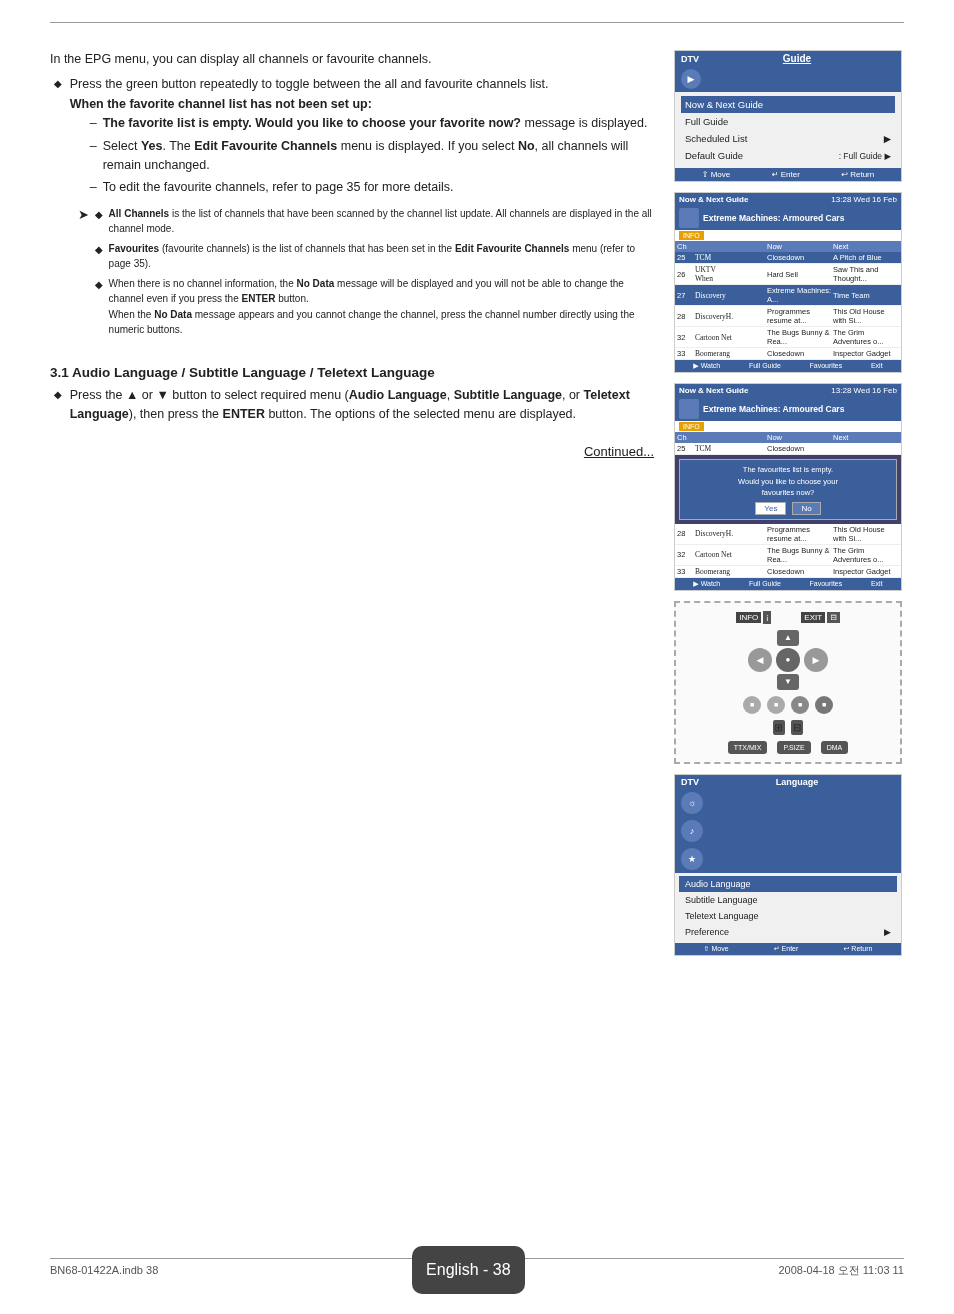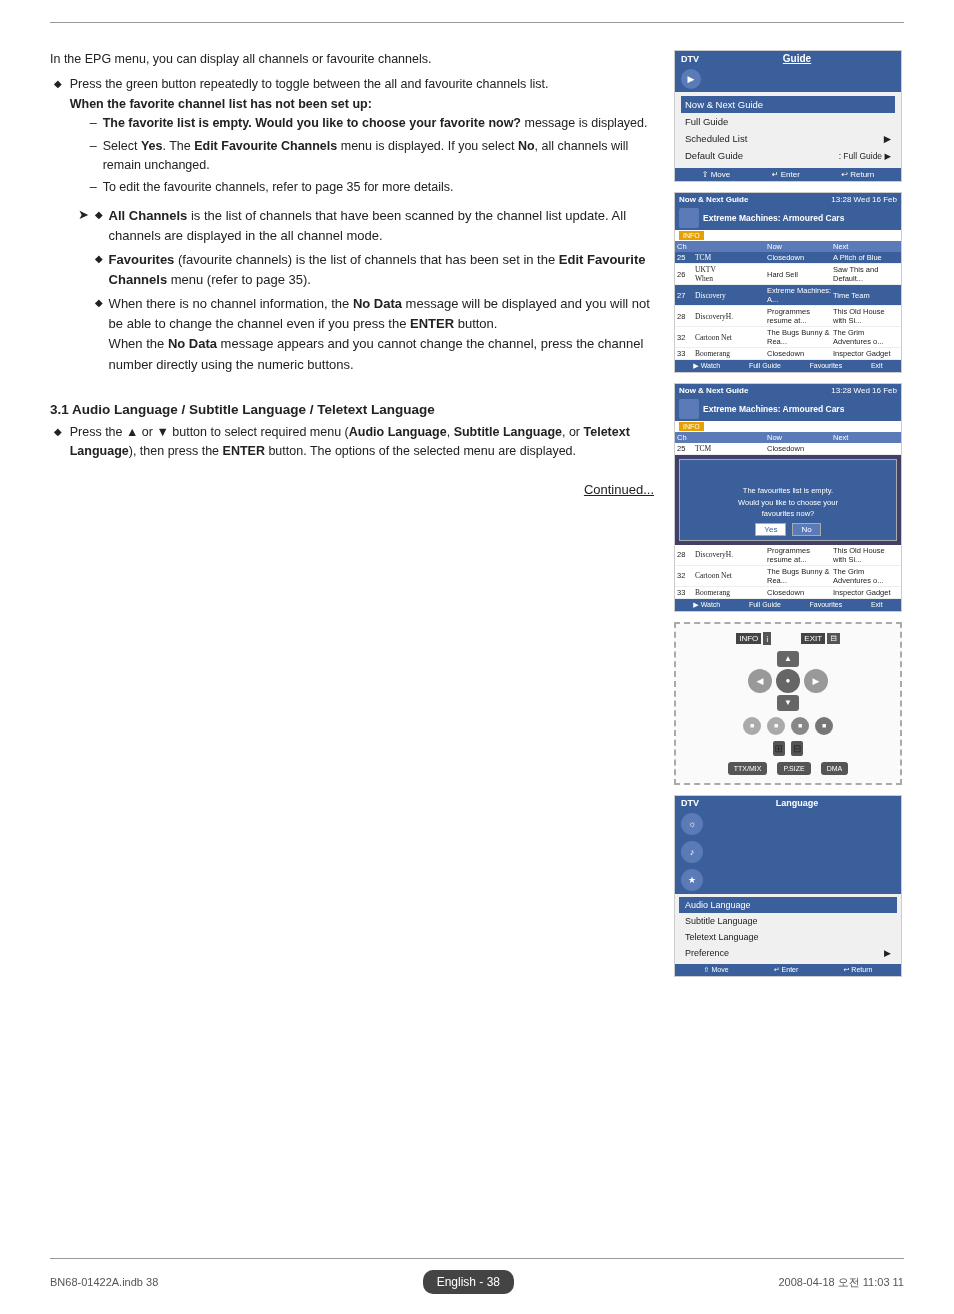--- a/index.html
+++ b/index.html
@@ -48,23 +48,23 @@
       display: flex;
       justify-content: space-between;
       align-items: center;
       font-size: 11px;
       color: #555;
     }
 
     .footer-center {
       background: #444;
       color: #fff;
-      padding: 5px 14px;
+      padding: 15px 14px;
       border-radius: 10px;
-      font-size: 12px;
+      font-size: 16px;
     }
 
     
     .content {
       display: flex;
       gap: 20px;
       padding-top: 10px;
     }
 
     .left-col {
@@ -147,21 +147,21 @@
     }
 
     .arrow-sym {
       font-size: 13px;
       margin-right: 6px;
       flex-shrink: 0;
       margin-top: 1px;
     }
 
     .arrow-content {
-      font-size: 13px;
+      font-size: 10px;
       line-height: 1.55;
     }
 
     
     .section3 {
       margin-top: 22px;
     }
 
     .section31 {
       margin-top: 27px;
@@ -561,21 +561,21 @@
         <div class="nng-row highlighted">
           <span class="nng-ch-col">25</span>
           <span class="nng-name-col">TCM</span>
           <span class="nng-now-col">Closedown</span>
           <span class="nng-next-col">A Pitch of Blue</span>
         </div>
         <div class="nng-row">
           <span class="nng-ch-col">26</span>
           <span class="nng-name-col">UKTV When</span>
           <span class="nng-now-col">Hard Sell</span>
-          <span class="nng-next-col">Saw This and Default...</span>
+          <span class="nng-next-col">Saw This and Thought...</span>
         </div>
         <div class="nng-row highlighted" style="background:#3a5f9a;color:#fff;">
           <span class="nng-ch-col">27</span>
           <span class="nng-name-col">Discovery</span>
           <span class="nng-now-col">Extreme Machines: A...</span>
           <span class="nng-next-col">Time Team</span>
         </div>
         <div class="nng-row">
           <span class="nng-ch-col">28</span>
           <span class="nng-name-col">DiscoveryH.</span>
@@ -622,21 +622,21 @@
           </div>
           <div class="nng-row">
             <span class="nng-ch-col">25</span>
             <span class="nng-name-col">TCM</span>
             <span class="nng-now-col">Closedown</span>
             <span class="nng-next-col"></span>
           </div>
 
           <div style="background:rgba(30,30,80,0.85);padding:4px;position:relative;">
             <div style="background:#3a5f9a;border:1px solid #aaa;padding:4px 6px;font-size:7.5px;color:#fff;text-align:center;">
-              <p style="font-size:7.5px;color:#fff;margin-bottom:3px;margin-top:21px;">The favourites list is empty.<br>Would you like to choose your<br>favourites now?</p>
+              <p style="font-size:7.5px;color:#fff;margin-bottom:3px;">The favourites list is empty.<br>Would you like to choose your<br>favourites now?</p>
               <div class="dialog-buttons">
                 <div class="dialog-btn selected">Yes</div>
                 <div class="dialog-btn">No</div>
               </div>
             </div>
           </div>
           <div class="nng-row">
             <span class="nng-ch-col">28</span>
             <span class="nng-name-col">DiscoveryH.</span>
             <span class="nng-now-col">Programmes resume at...</span>

